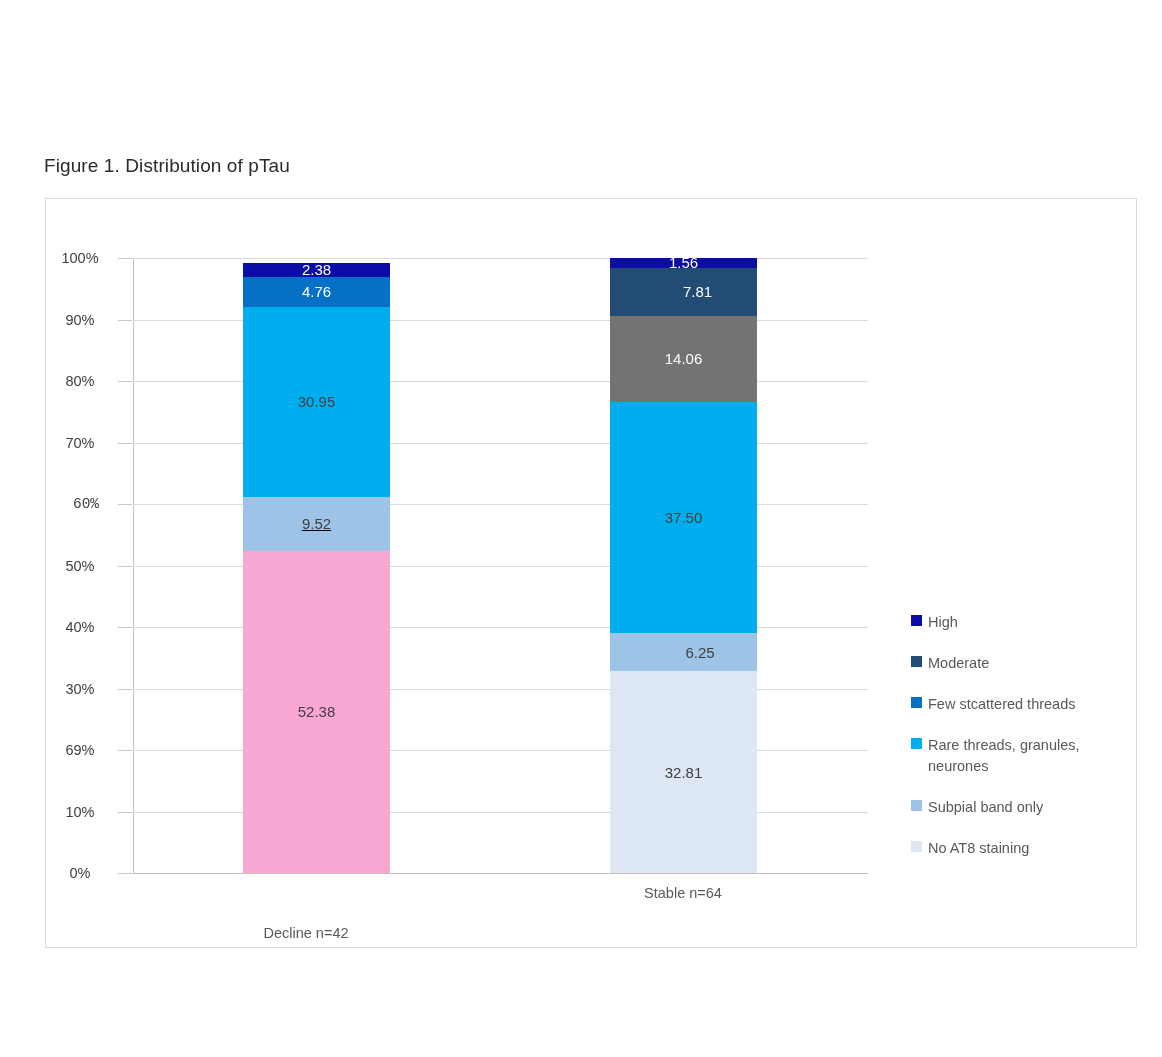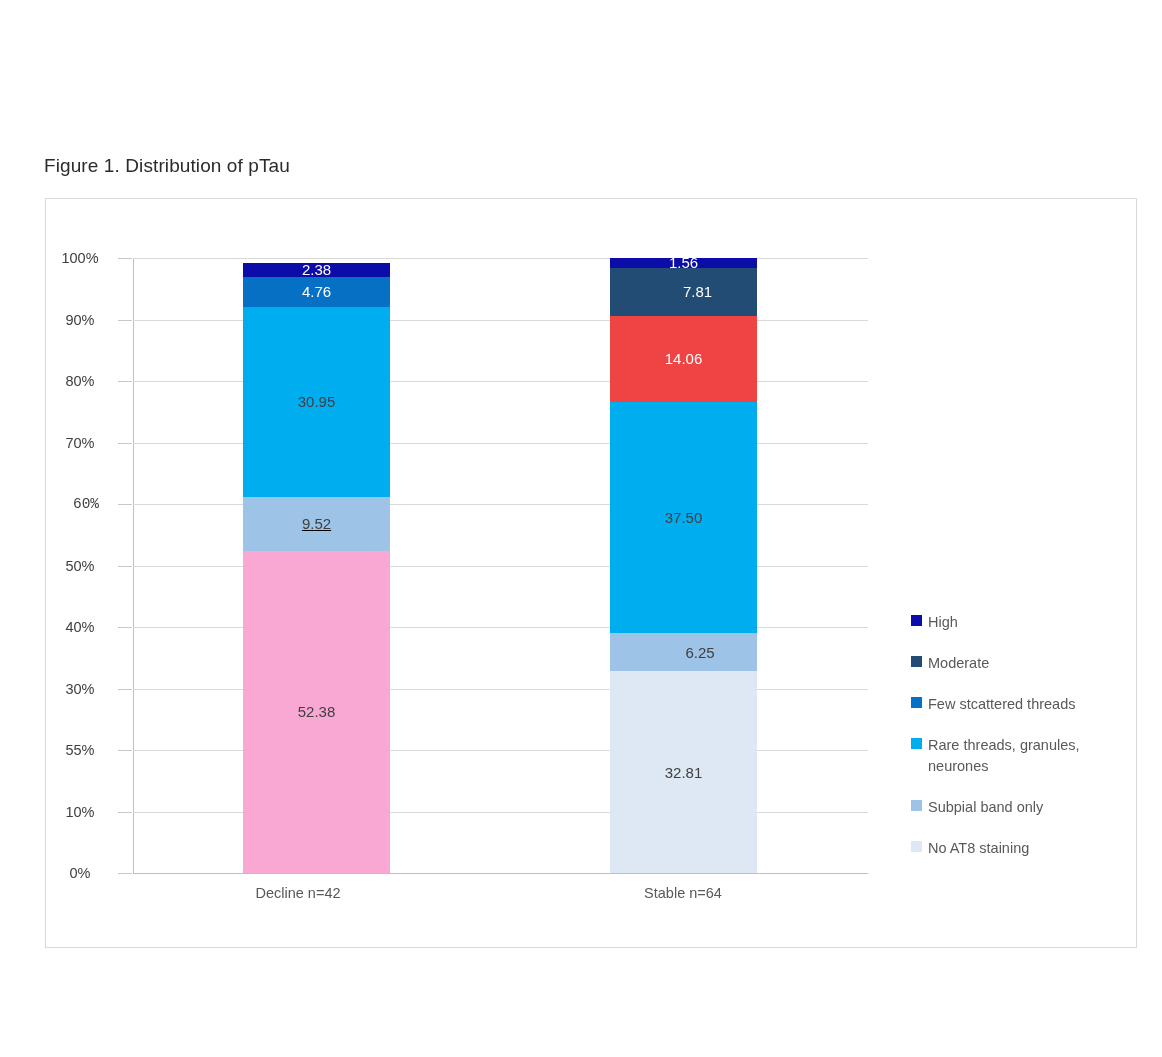--- a/index.html
+++ b/index.html
@@ -172,21 +172,21 @@
     <div class="ytick" style="left: 50px; top: 443px;">70%</div>
     <div class="ytick-dash" style="left: 118px; top: 504px;"></div>
     <div class="ytick" style="left: 56px; top: 504px; font-family: Liberation Mono, monospace;">60%</div>
     <div class="ytick-dash" style="left: 118px; top: 566px;"></div>
     <div class="ytick" style="left: 50px; top: 566px;">50%</div>
     <div class="ytick-dash" style="left: 118px; top: 627px;"></div>
     <div class="ytick" style="left: 50px; top: 627px;">40%</div>
     <div class="ytick-dash" style="left: 118px; top: 689px;"></div>
     <div class="ytick" style="left: 50px; top: 689px;">30%</div>
     <div class="ytick-dash" style="left: 118px; top: 750px;"></div>
-    <div class="ytick" style="left: 50px; top: 750px;">55%</div>
+    <div class="ytick" style="left: 50px; top: 750px;">69%</div>
     <div class="ytick-dash" style="left: 118px; top: 812px;"></div>
     <div class="ytick" style="left: 50px; top: 812px;">10%</div>
     <div class="ytick-dash" style="left: 118px; top: 873px;"></div>
     <div class="ytick" style="left: 50px; top: 873px;">0%</div>
   </div>
 
 <div id="plot-area">
   <div class="bar-col" id="bar-0" style="left:110px;">
       <div class="seg" style="background: rgb(12, 12, 168); height: 14.637px;">
         <span class="seg-label light">2.38</span>
@@ -204,37 +204,37 @@
         <span class="seg-label dark">52.38</span>
       </div>
     </div>
   <div class="bar-col" id="bar-1" style="left:477px;">
       <div class="seg" style="background: rgb(12, 12, 168); height: 9.594px;">
         <span class="seg-label light">1.56</span>
       </div>
       <div class="seg" style="background: rgb(35, 76, 117); height: 48.0315px; padding-left: 28px;">
         <span class="seg-label light">7.81</span>
       </div>
-      <div class="seg" style="background: #ef4444; height: 86.469px;">
+      <div class="seg" style="background: #737373; height: 86.469px;">
         <span class="seg-label light">14.06</span>
       </div>
       <div class="seg" style="background: rgb(0, 174, 239); height: 230.625px;">
         <span class="seg-label dark">37.50</span>
       </div>
       <div class="seg" style="background: rgb(157, 195, 230); height: 38.4375px; padding-left: 33px;">
         <span class="seg-label dark">6.25</span>
       </div>
       <div class="seg" style="background: rgb(222, 232, 244); height: 201.781px;">
         <span class="seg-label dark">32.81</span>
       </div>
     </div>
 </div>
 
 <div id="catlabels-layer">
-    <div class="cat-label" style="left: 168px;">Decline n=42</div>
+    <div class="cat-label" style="left: 176px; margin-top: 40px;">Decline n=42</div>
     <div class="cat-label" style="left: 553px;">Stable n=64</div>
   </div>
 
 <div id="legend">
     <div class="legend-item">
       <span class="legend-swatch" style="background: rgb(12, 12, 168);"></span>
       <span class="legend-text">High</span>
     </div>
     <div class="legend-item">
       <span class="legend-swatch" style="background: rgb(35, 76, 117);"></span>

